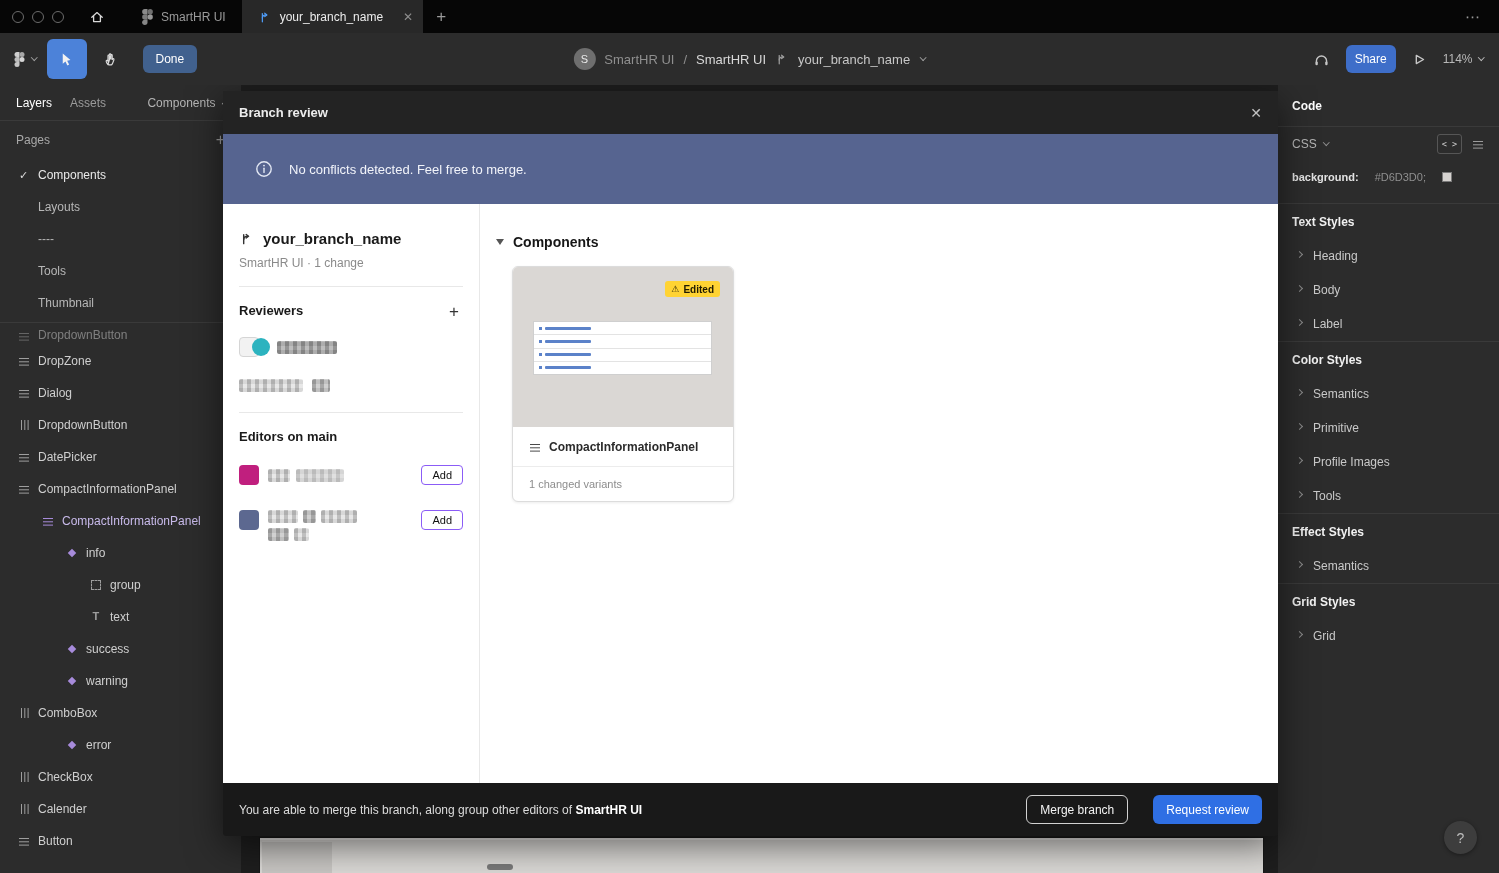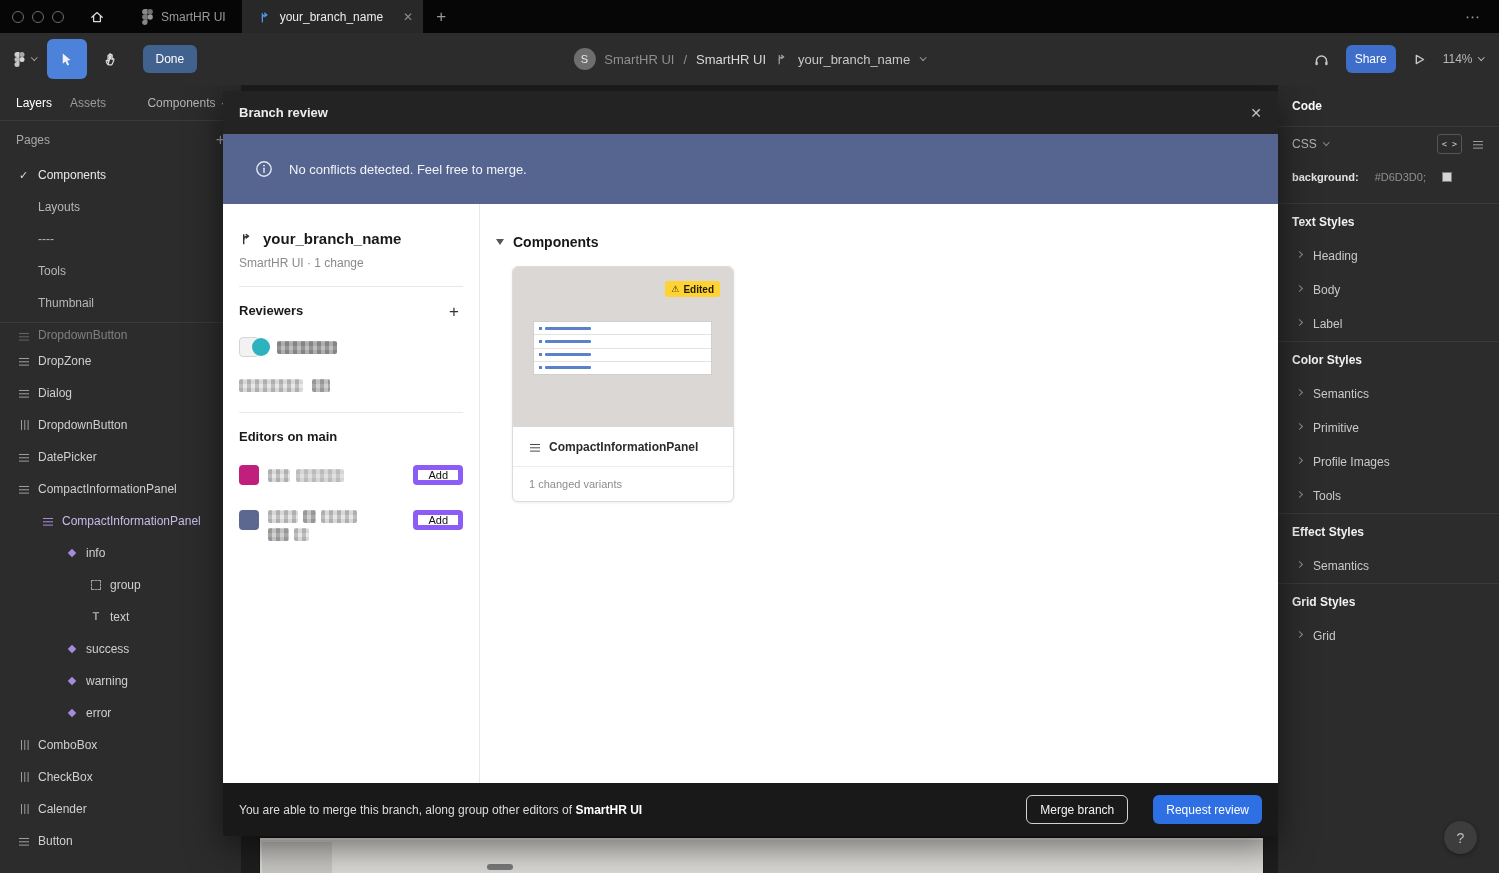--- a/index.html
+++ b/index.html
@@ -114,21 +114,21 @@
   .person-row.top{align-items:flex-start}
   .avt{width:20px;height:20px;flex:none}
   .avt.sq{border-radius:4px}
   .avt.round{border-radius:50%}
   .avt.light{background:#f2f2f2;border:1px solid #d5d5d5}
   .px{height:13px;border-radius:2px;background-color:#c2c2c2;flex:none;
       background-image:repeating-linear-gradient(90deg,rgba(0,0,0,.16) 0 4px,rgba(255,255,255,.16) 4px 8px),
                        repeating-linear-gradient(0deg,rgba(0,0,0,.07) 0 4px,rgba(255,255,255,.1) 4px 8px)}
   .px.light{background-color:#e0e0e0}
   .px.dark{background-color:#a9a9a9}
-  .add-btn{margin-left:auto;height:20px;padding:0 10px;border:5px solid #8b5cf6;border-radius:4px;background:#fff;
+  .add-btn{margin-left:auto;height:20px;padding:0 10px;border:1px solid #8b5cf6;border-radius:4px;background:#fff;
            font-size:11px;color:#111;display:flex;align-items:center;cursor:pointer;flex:none}
   .pxcol{display:flex;flex-direction:column;gap:5px}
   .pxline{display:flex;gap:5px;align-items:center}
 
   .mb-right{flex:1;padding:30px 0 0 16px}
   .comp-head{display:flex;align-items:center;gap:9px;cursor:pointer}
   .tri-down{width:0;height:0;border-left:4.5px solid transparent;border-right:4.5px solid transparent;border-top:6px solid #555;flex:none}
   .comp-title{font-size:14px;font-weight:bold;color:#161616}
   .comp-card{margin:16px 0 0 16px;width:222px;border:1px solid #dcdcdc;border-radius:6px;overflow:hidden;background:#fff;
              box-shadow:0 1px 3px rgba(0,0,0,.08);cursor:pointer}
@@ -337,27 +337,27 @@
       <span class="lbl">text</span>
     </div>
     <div class="layer-row d2 purple">
       <span class="ic ic-diamond"></span>
       <span class="lbl" style="color:#cfcfcf">success</span>
     </div>
     <div class="layer-row d2 purple">
       <span class="ic ic-diamond"></span>
       <span class="lbl" style="color:#cfcfcf">warning</span>
     </div>
+    <div class="layer-row d0">
+      <span class="ic ic-cols"></span>
+      <span class="lbl">ComboBox</span>
+    </div>
     <div class="layer-row d2 purple">
       <span class="ic ic-diamond"></span>
       <span class="lbl" style="color:#cfcfcf">error</span>
-    </div>
-    <div class="layer-row d0">
-      <span class="ic ic-cols"></span>
-      <span class="lbl">ComboBox</span>
     </div>
     <div class="layer-row d0">
       <span class="ic ic-cols"></span>
       <span class="lbl">CheckBox</span>
     </div>
     <div class="layer-row d0">
       <span class="ic ic-cols"></span>
       <span class="lbl">Calender</span>
     </div>
     <div class="layer-row d0">

